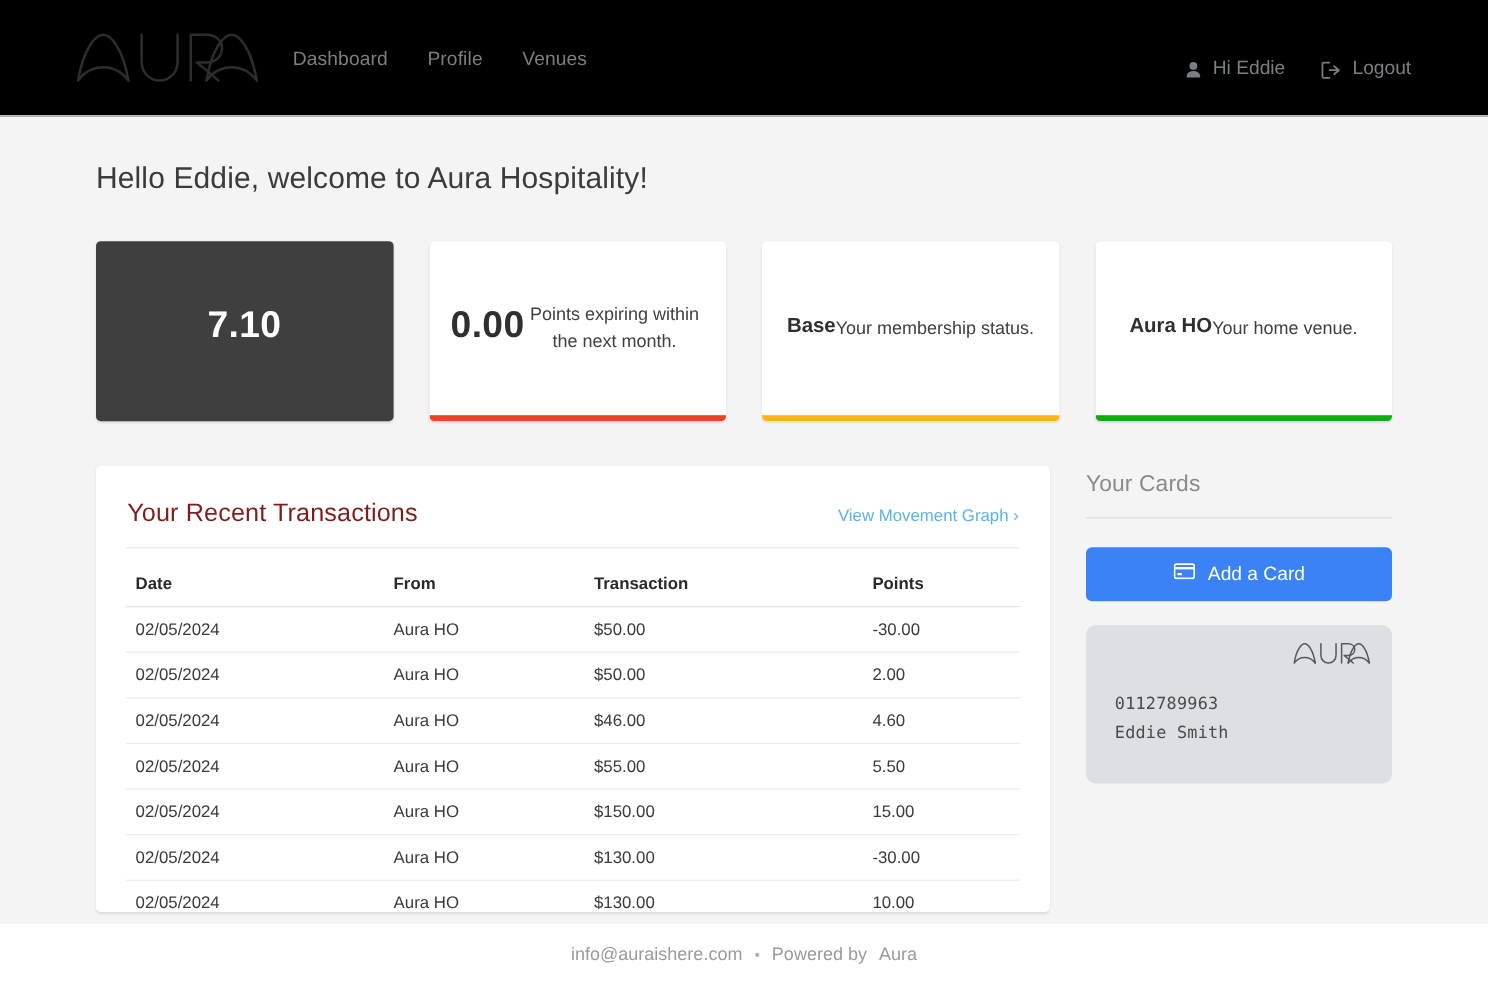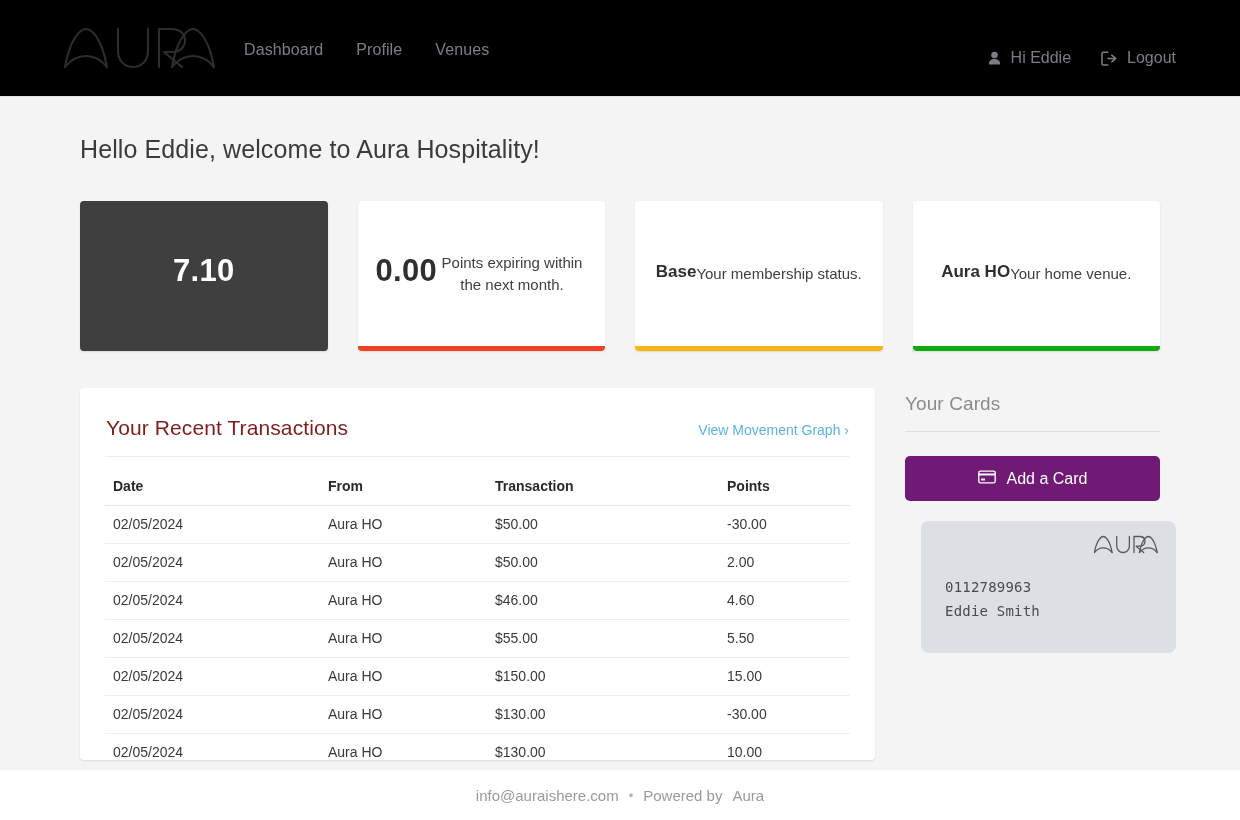--- a/index.html
+++ b/index.html
@@ -210,21 +210,21 @@
     font-weight: 400;
     color: #8b8b8b;
     padding-bottom: 16px;
     border-bottom: 1px solid #dededc;
     letter-spacing: .1px;
   }
   .add-card-btn {
     margin-top: 24px;
     width: 100%;
     height: 45px;
-    background: #701a75;
+    background: #3b82f6;
     color: #ffffff;
     border: none;
     border-radius: 5px;
     font-family: "Liberation Sans", sans-serif;
     font-size: 16px;
     display: flex;
     align-items: center;
     justify-content: center;
     gap: 11px;
     cursor: pointer;
@@ -427,21 +427,21 @@
         <span>
           <svg width="18" height="14" viewBox="0 0 20 15" fill="none" xmlns="http://www.w3.org/2000/svg">
             <rect x="0.9" y="0.9" width="18.2" height="13.2" rx="1.8" stroke="#ffffff" stroke-width="1.5"></rect>
             <rect x="0.9" y="3.6" width="18.2" height="2.2" fill="#ffffff"></rect>
             <rect x="3.4" y="9.2" width="4.4" height="2.1" rx="0.6" fill="#ffffff"></rect>
           </svg>
         </span>
         <span>Add a Card</span>
       </button>
 
-      <div class="loyalty-card" style="background: rgb(220, 223, 227); margin-left: 16px;">
+      <div class="loyalty-card" style="background: rgb(220, 223, 227);">
         <span class="card-logo">
           <svg width="64" height="19" viewBox="0 0 152 42" fill="none" xmlns="http://www.w3.org/2000/svg" aria-label="AURA">
             <path d="M1 40 C 6 12, 16 2, 22 2 C 28 2, 38 12, 43 40" stroke="#55585c" stroke-width="3" fill="none" stroke-linecap="round"></path>
             <path d="M1 40 C 8 31, 16 29, 22 29 C 28 29, 36 31, 43 40" stroke="#55585c" stroke-width="3" fill="none" stroke-linecap="round"></path>
             <path d="M54 2 L54 24 C 54 34, 61 40, 69 40 C 77 40, 84 34, 84 24 L84 2" stroke="#55585c" stroke-width="3" fill="none" stroke-linecap="round"></path>
             <path d="M95 40 L95 2 L108 2 C 116 2, 121 7, 121 13.5 C 121 20, 116 25, 108 25 L100 25 L118 40" stroke="#55585c" stroke-width="3" fill="none" stroke-linecap="round" stroke-linejoin="round"></path>
             <path d="M108 40 C 113 12, 123 2, 129 2 C 135 2, 145 12, 150 40" stroke="#55585c" stroke-width="3" fill="none" stroke-linecap="round"></path>
             <path d="M108 40 C 115 31, 123 29, 129 29 C 135 29, 143 31, 150 40" stroke="#55585c" stroke-width="3" fill="none" stroke-linecap="round"></path>
           </svg>
         </span>

